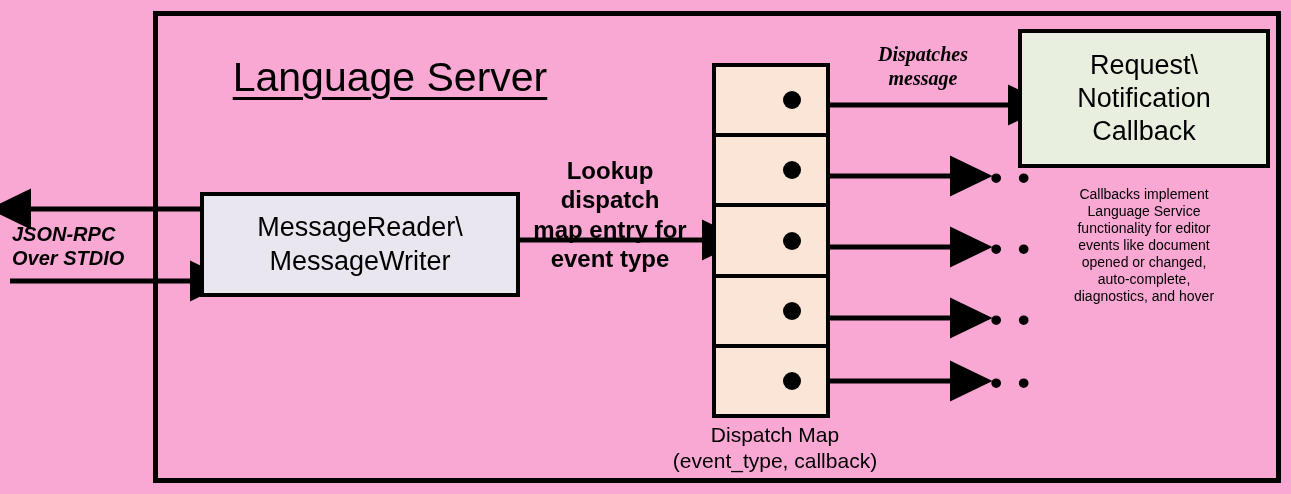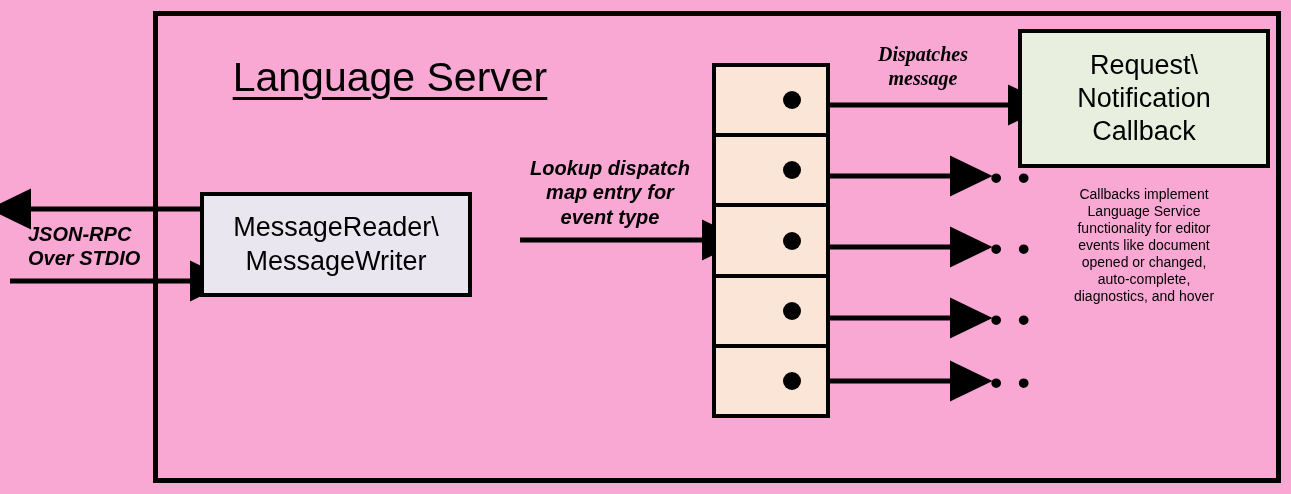--- a/index.html
+++ b/index.html
@@ -51,21 +51,21 @@
     font-size: 41px;
     text-decoration: underline;
     text-underline-offset: 6px;
     text-decoration-thickness: 3px;
   }
   
   #reader-box {
     position: absolute;
     left: 200px;
     top: 192px;
-    width: 272px;
+    width: 320px;
     height: 105px;
     background: #EAE6F0;
     border: 4px solid #000;
     box-sizing: border-box;
     display: flex;
     align-items: center;
     justify-content: center;
   }
   #reader-box .label {
     font-size: 27px;
@@ -74,35 +74,34 @@
     white-space: pre-line;
   }
   #reader-caption {
     left: 180px;
     top: 306px;
     width: 370px;
     font-size: 20px;
   }
   
   #jsonrpc-label {
-    left: 28px;
+    left: 12px;
     top: 222px;
     width: 150px;
     font-size: 20px;
     font-style: italic;
     font-weight: bold;
     text-align: left;
   }
   
   #lookup-label {
     left: 520px;
     top: 156px;
     width: 180px;
-    font-size: 20px;
-    font-style: italic;
+    font-size: 24px;
     font-weight: bold;
   }
   
   #dispatch-map {
     position: absolute;
     left: 712px;
     top: 63px;
     width: 118px;
     height: 355px;
     box-sizing: border-box;
@@ -252,20 +251,22 @@
     <div class="row">
       <span class="dot"></span>
     </div>
     <div class="row">
       <span class="dot"></span>
     </div>
     <div class="row">
       <span class="dot"></span>
     </div>
   </div>
+  <div class="txt" id="dispatch-caption">Dispatch Map
+(event_type, callback)</div>
 
   <div class="txt" id="dispatch-msg-label">Dispatches
 message</div>
 
   <div class="ellipsis" style="left:963px; top:160px;">• • •</div>
   <div class="ellipsis" style="left:963px; top:231px;">• • •</div>
   <div class="ellipsis" style="left:963px; top:302px;">• • •</div>
   <div class="ellipsis" style="left:963px; top:365px;">• • •</div>
 
   <div id="callback-box">

